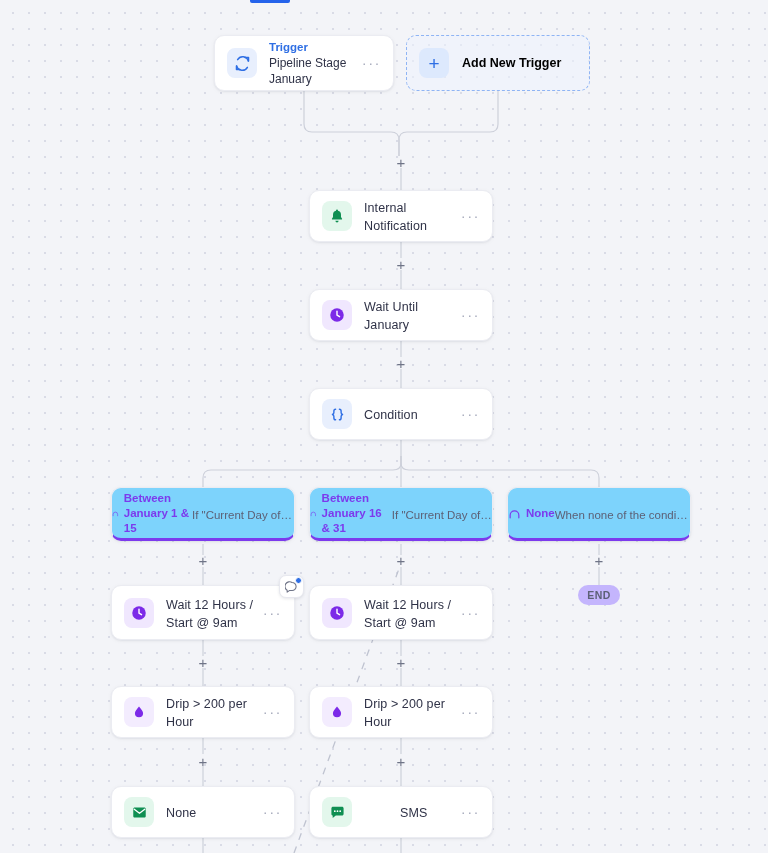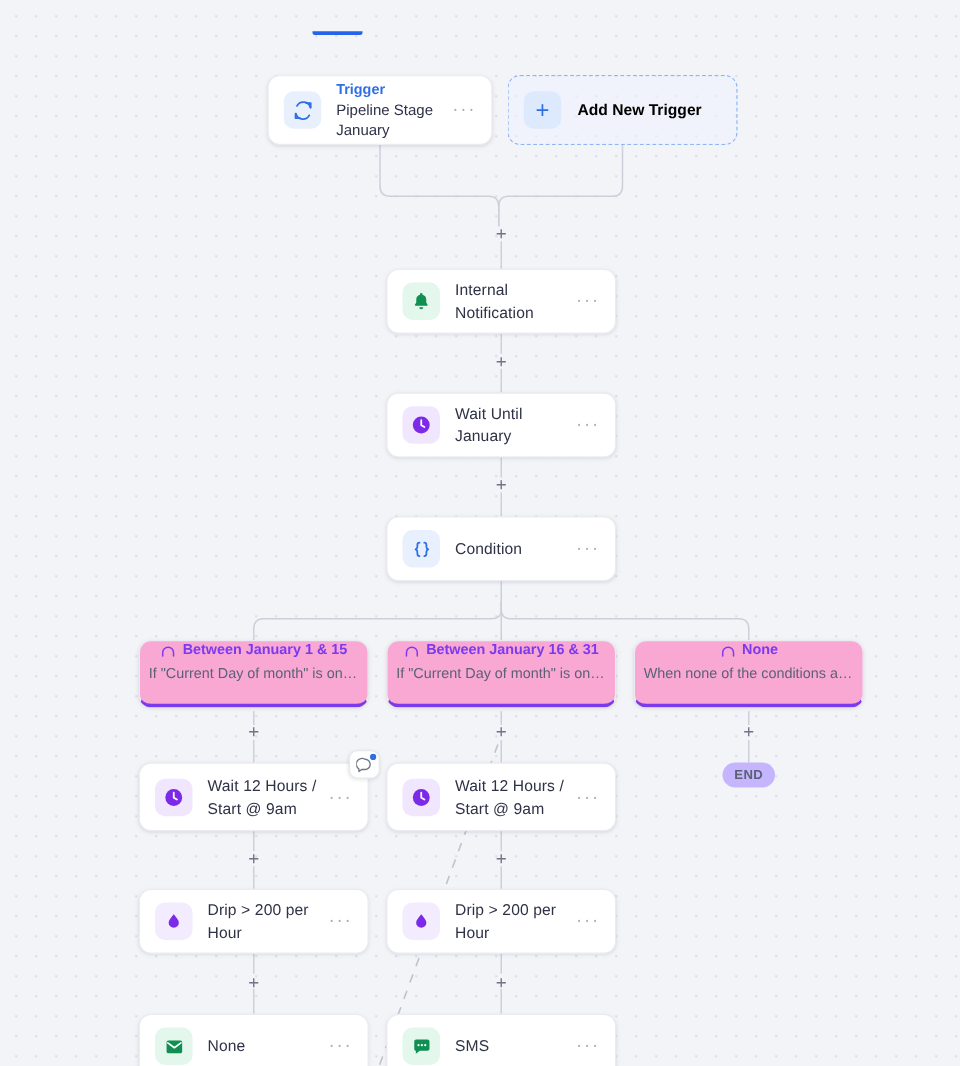--- a/index.html
+++ b/index.html
@@ -9,21 +9,21 @@
     font-family: "Liberation Sans", sans-serif;
     overflow: hidden;
   }
   body {
     background-color: #f3f4f8;
     background-image: radial-gradient(#d9dbe6 1.1px, transparent 1.2px);
     background-size: 16px 16px;
     background-position: 5px 5px;
     position: relative;
   }
-  #canvas { position: absolute; inset: 0; margin-top: 25px; }
+  #canvas { position: absolute; inset: 0; }
   #wires { position: absolute; inset: 0; width: 768px; height: 853px; pointer-events: none; }
 
   .tab-indicator {
     position: absolute; left: 250px; top: 0px;
     width: 40px; height: 3px; background: #2563eb; border-radius: 0 0 2px 2px;
   }
 
   
   .node {
     position: absolute;
@@ -77,47 +77,47 @@
   #n-notify   { left: 309px; top: 190px; width: 184px; height: 52px; }
   #n-wait-jan { left: 309px; top: 289px; width: 184px; height: 52px; }
   #n-cond     { left: 309px; top: 388px; width: 184px; height: 52px; }
   #n-notify .ico { background: #e3f7ec; }
   #n-wait-jan .ico { background: #f0e7fe; }
   #n-cond .ico { background: #e8effd; }
 
   
   .branch {
     position: absolute; width: 184px; height: 54px;
-    background: #f9a8d4; border: 1px solid #ebecf2;
+    background: #7dd3fc; border: 1px solid #ebecf2;
     border-bottom: 3px solid #7c3aed;
     border-radius: 10px;
     box-shadow: 0 1px 2px rgba(24,28,50,.06), 0 1px 5px rgba(24,28,50,.045);
-    display: flex; flex-direction: column; align-items: center;
-    justify-content: flex-start; cursor: pointer;
+    display: flex; flex-direction: row; align-items: center;
+    justify-content: center; cursor: pointer;
   }
   .branch .bhead {
     display: flex; align-items: center; gap: 5px;
     font-size: 11.5px; font-weight: 700; color: #7c3aed; line-height: 15px;
   }
   .branch .bsub {
     font-size: 11.5px; color: #5c6076; line-height: 16px; margin-top: 3px;
     white-space: nowrap; overflow: hidden; text-overflow: ellipsis;
     max-width: 168px; text-align: center;
   }
   #b-1  { left: 111px; top: 487px; }
   #b-2  { left: 309px; top: 487px; }
   #b-3  { left: 507px; top: 487px; }
 
   
   #n-wait-l { left: 111px; top: 585px; width: 184px; height: 55px; }
   #n-wait-r { left: 309px; top: 585px; width: 184px; height: 55px; }
   #n-drip-l { left: 111px; top: 686px; width: 184px; height: 52px; }
   #n-drip-r { left: 309px; top: 686px; width: 184px; height: 52px; }
   #n-email  { left: 111px; top: 786px; width: 184px; height: 52px; }
-  #n-sms    { left: 309px; top: 786px; width: 184px; height: 52px; }
+  #n-sms    { left: 309px; top: 786px; width: 184px; height: 52px; gap: 36px; }
   #n-wait-l .ico, #n-wait-r .ico { background: #f0e7fe; }
   #n-drip-l .ico, #n-drip-r .ico { background: #f3ecfe; }
   #n-email .ico, #n-sms .ico { background: #e3f7ec; }
 
   
   .plus {
     position: absolute; width: 16px; height: 16px; margin-left: -8px;
     color: #6f7487; font-size: 15px; line-height: 16px; text-align: center;
     cursor: pointer; user-select: none;
   }

